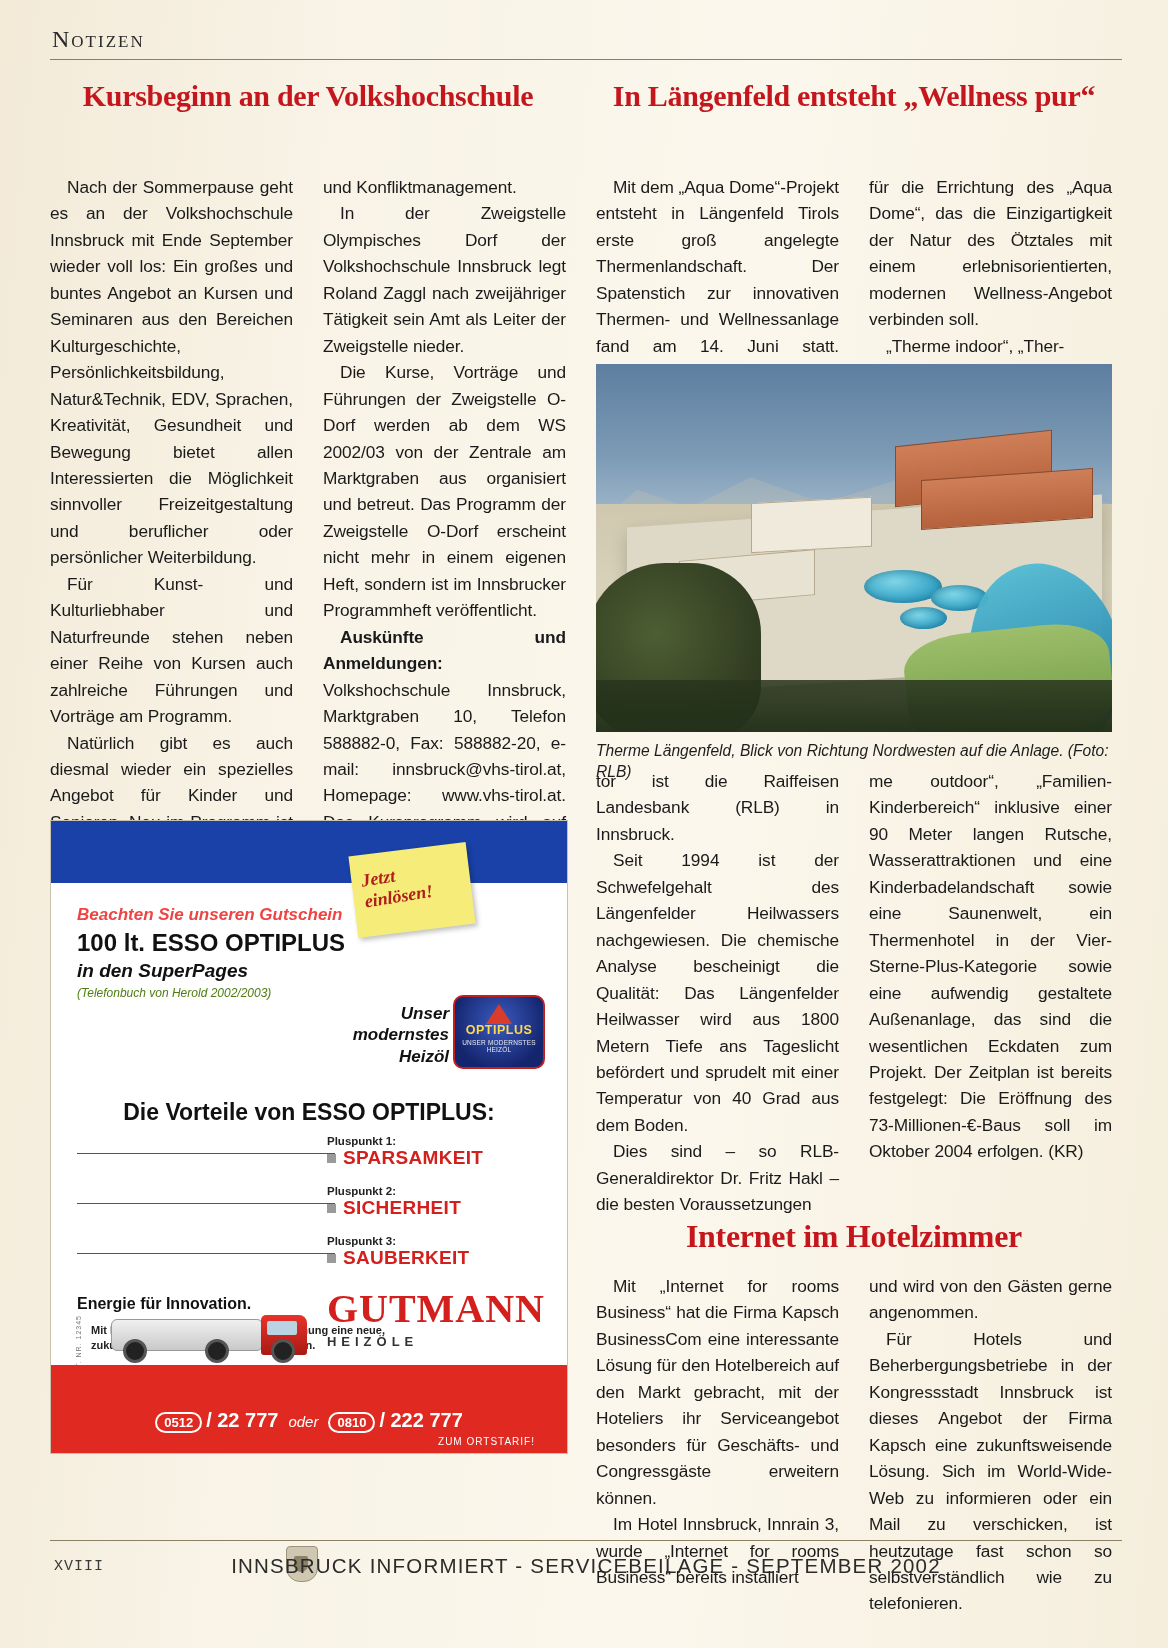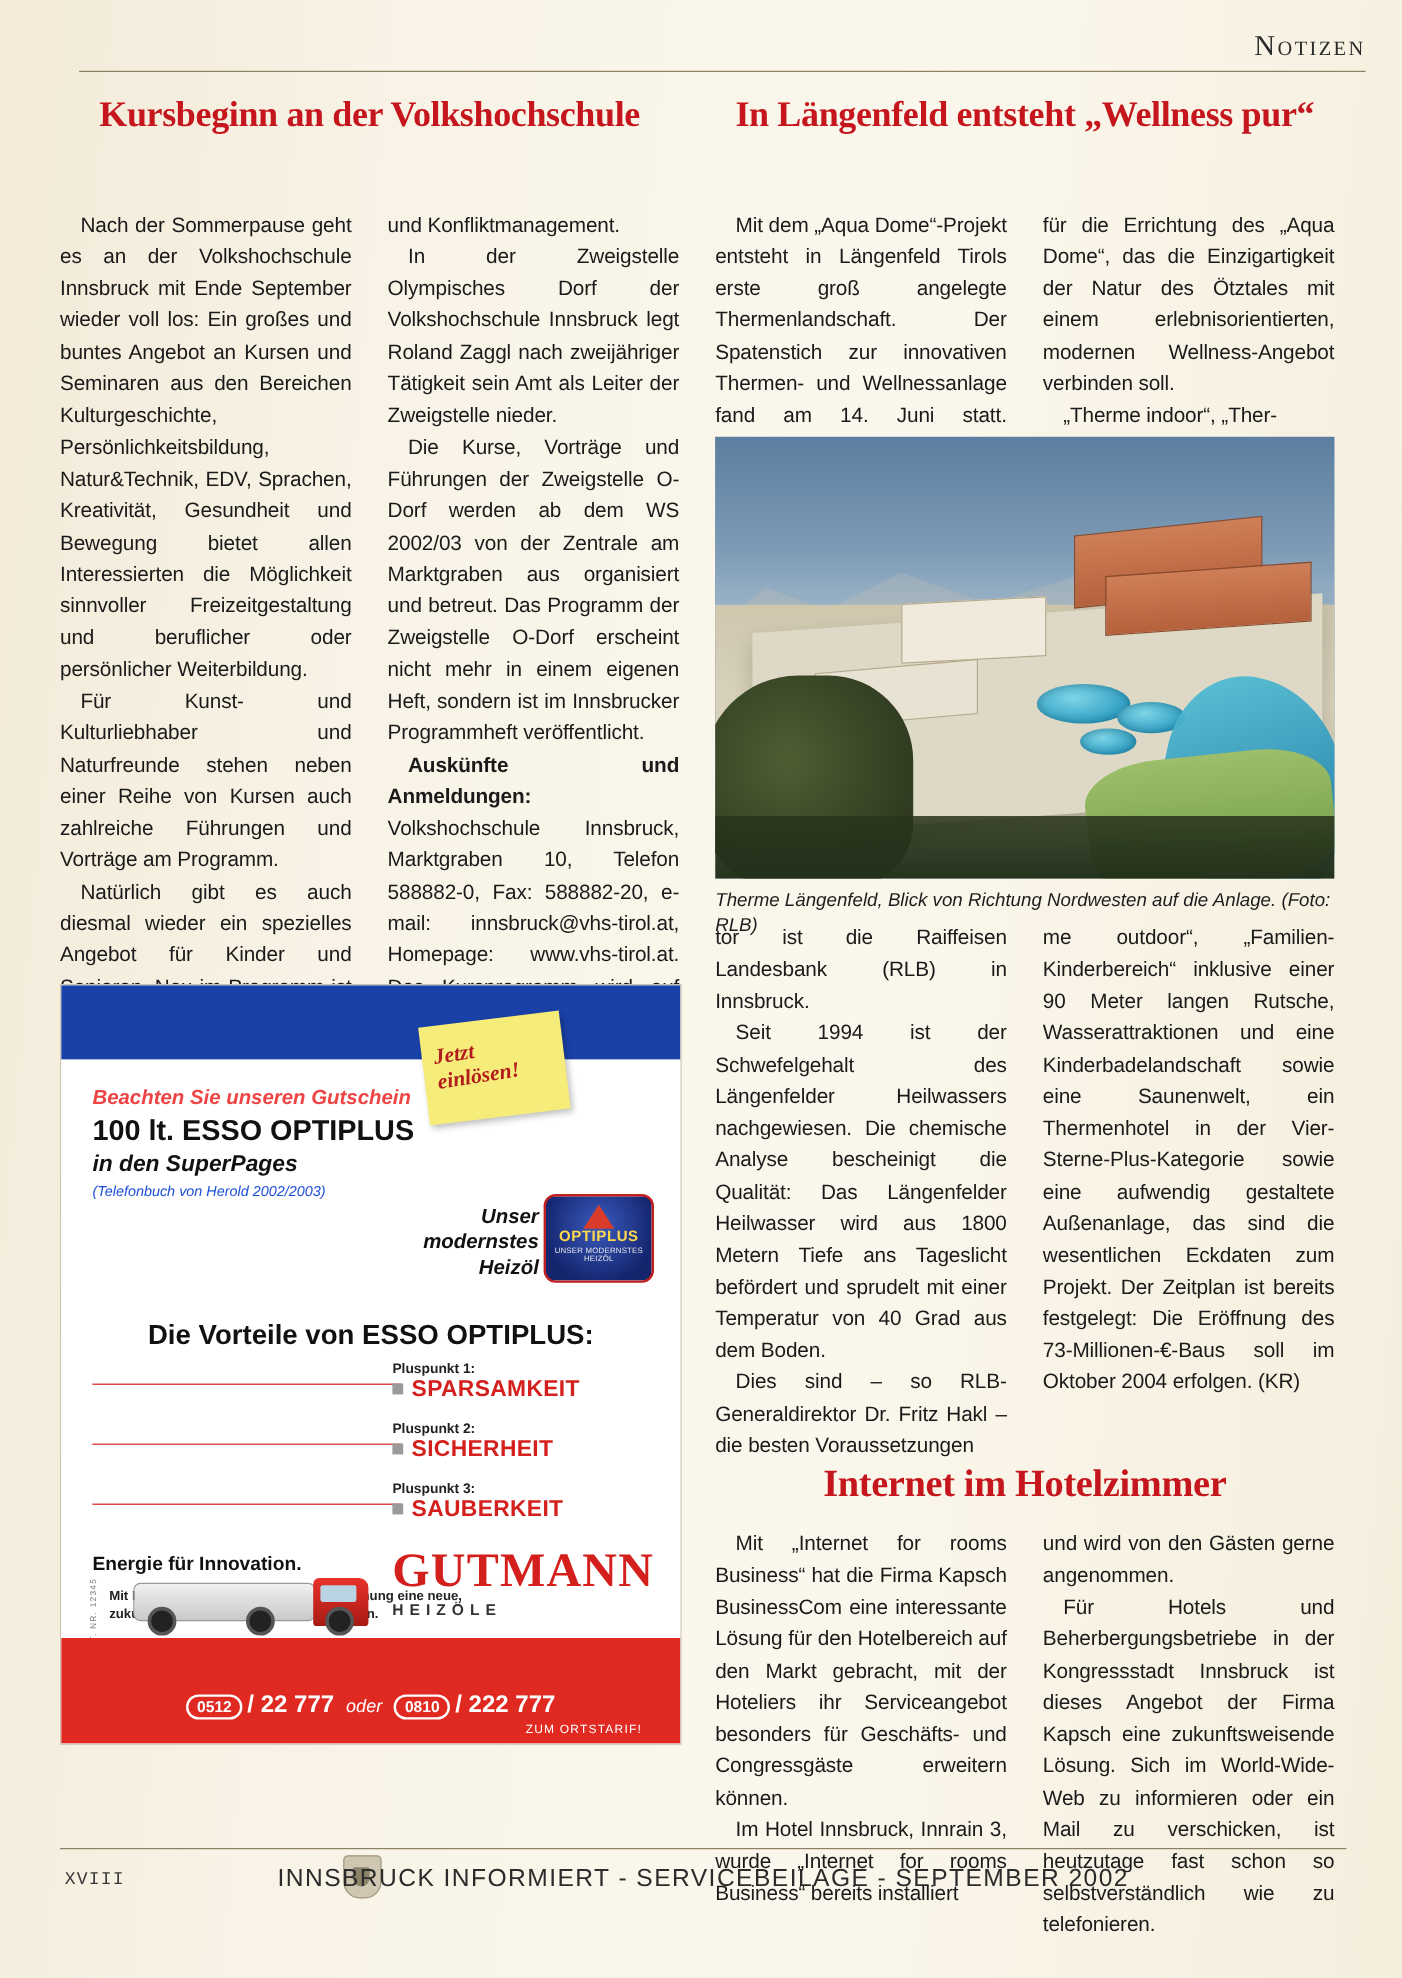--- a/index.html
+++ b/index.html
@@ -24,24 +24,23 @@
     position: absolute;
     left: 50px;
     top: 26px;
     width: 1072px;
     height: 1568px;
   }
 
   
   .masthead {
     position: absolute;
-    left: 16px;
+    left: 0;
     top: 0;
     width: 1072px;
-    text-align: right;
   }
   .masthead .kicker {
     font-family: "Liberation Serif", serif;
     font-size: 24px;
     letter-spacing: 2px;
     color: #2a2a2a;
     font-variant: small-caps;
     padding-left: 2px;
   }
   .masthead .rule {
@@ -195,21 +194,21 @@
     background: #1a41a8;
   }
   .ad-body { position: absolute; left: 0; top: 62px; width: 100%; bottom: 0; background: #fff; }
   .ad-txt1 {
     position: absolute; left: 26px; top: 22px; width: 330px;
     font-family: "Liberation Sans", sans-serif;
   }
   .ad-l1 { font-size: 17px; font-style: italic; font-weight: bold; color: #ef4444; }
   .ad-l2 { font-size: 24px; font-weight: bold; color: #111; margin-top: 4px; }
   .ad-l3 { font-size: 19px; font-style: italic; font-weight: bold; color:#111; margin-top: 3px; }
-  .ad-l4 { font-size: 12px; font-style: italic; color:#1d4ed8; margin-top: 4px; }
+  .ad-l4 { font-size: 12px; font-style: italic; color:#4d7c0f; margin-top: 4px; }
   .sticky {
     position: absolute; right: 96px; top: -34px; width: 118px; height: 82px;
     background: #f5ec79;
     transform: rotate(-7deg);
     box-shadow: 2px 3px 5px rgba(0,0,0,0.25);
   }
   .sticky span {
     display: block;
     font-family: "Liberation Serif", serif;
     font-style: italic;

